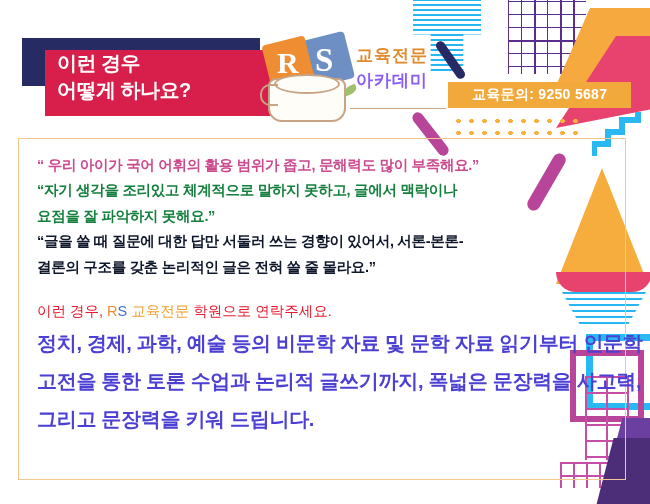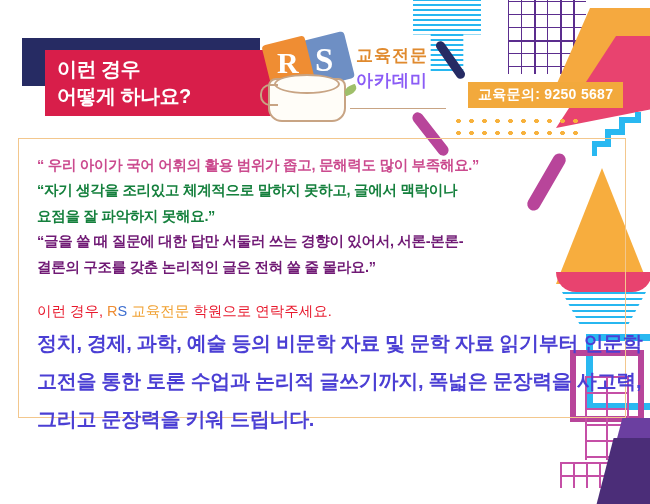--- a/index.html
+++ b/index.html
@@ -154,21 +154,21 @@
     background: #d81e4a;
   }
   .title-text {
     position: absolute;
     left: 45px; top: 50px;
     width: 238px; height: 66px;
     color: #ffffff;
     font-size: 20px;
     font-weight: bold;
     letter-spacing: -0.5px;
-    padding: 6px 12px 0 12px;
+    padding: 0 12px 0 12px;
     box-sizing: border-box;
     line-height: 1.35;
   }
   .title-line-1 { display: block; text-align: left; }
   .title-line-2 { display: block; text-align: left; padding-right: 2px; }
 
   
   .logo-wrap { position: absolute; left: 258px; top: 34px; width: 180px; height: 100px; }
   .logo-diamond-orange {
     position: absolute; left: 8px; top: 6px;
@@ -231,53 +231,53 @@
     position: absolute; left: 86px; top: 52px;
     width: 13px; height: 8px;
     background: #9fbf6a;
     border-radius: 60% 10% 60% 10%;
     transform: rotate(-25deg);
   }
 
   
   .phone-badge {
     position: absolute;
-    left: 468px; top: 82px;
+    left: 448px; top: 82px;
     height: 26px;
     background: #f2a93c;
     color: #ffffff;
     font-size: 14px;
     font-weight: bold;
     display: flex;
     align-items: center;
-    padding: 0 10px;
+    padding: 0 24px;
     letter-spacing: 0.3px;
     white-space: nowrap;
   }
 
   
   .content-box {
     position: absolute;
     left: 18px; top: 138px;
-    width: 608px; height: 280px;
+    width: 608px; height: 342px;
     border: 1.5px solid #f3c78d;
     background: transparent;
     box-sizing: border-box;
     padding: 14px 18px 0 18px;
   }
   .quote-line {
     font-size: 14.5px;
     font-weight: bold;
     line-height: 1.75;
     letter-spacing: -0.3px;
     margin: 0;
     white-space: nowrap;
   }
   .q-red { color: #cb4a8e; }
-  .q-red2 { color: #701a75; }
+  .q-red2 { color: #0f172a; }
   .q-blue { color: #15803d; }
   .gap { height: 18px; }
   .cta-line {
     font-size: 14.5px;
     font-weight: normal;
     line-height: 1.8;
     margin: 0;
     white-space: nowrap;
   }
   .cta-red { color: #e8192d; }

